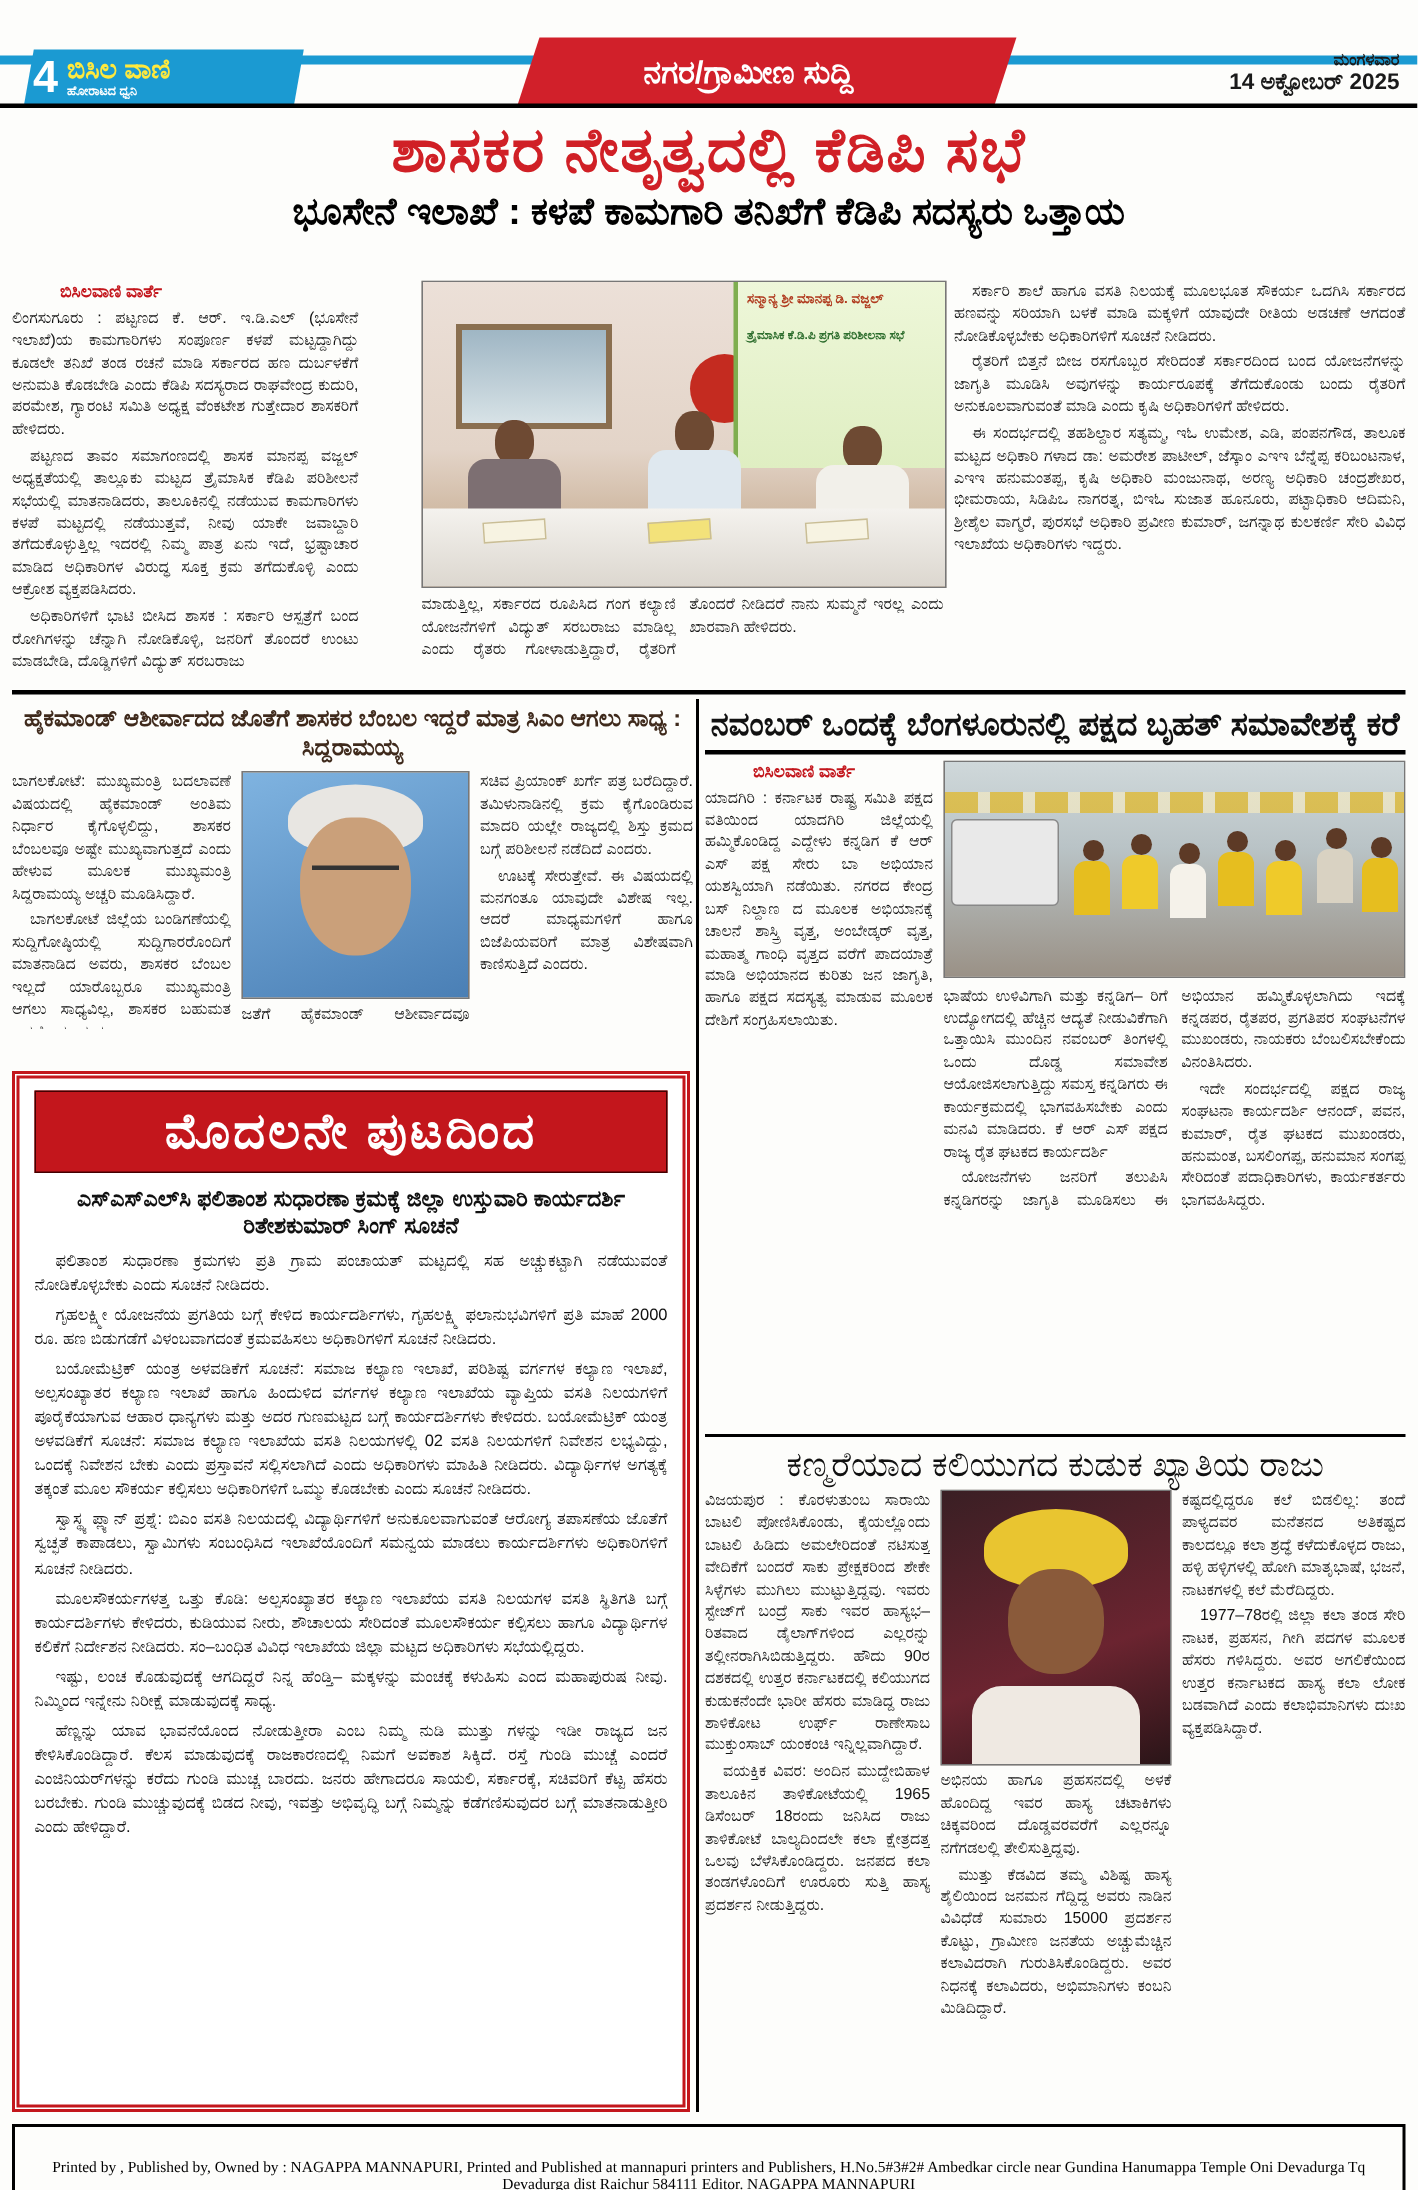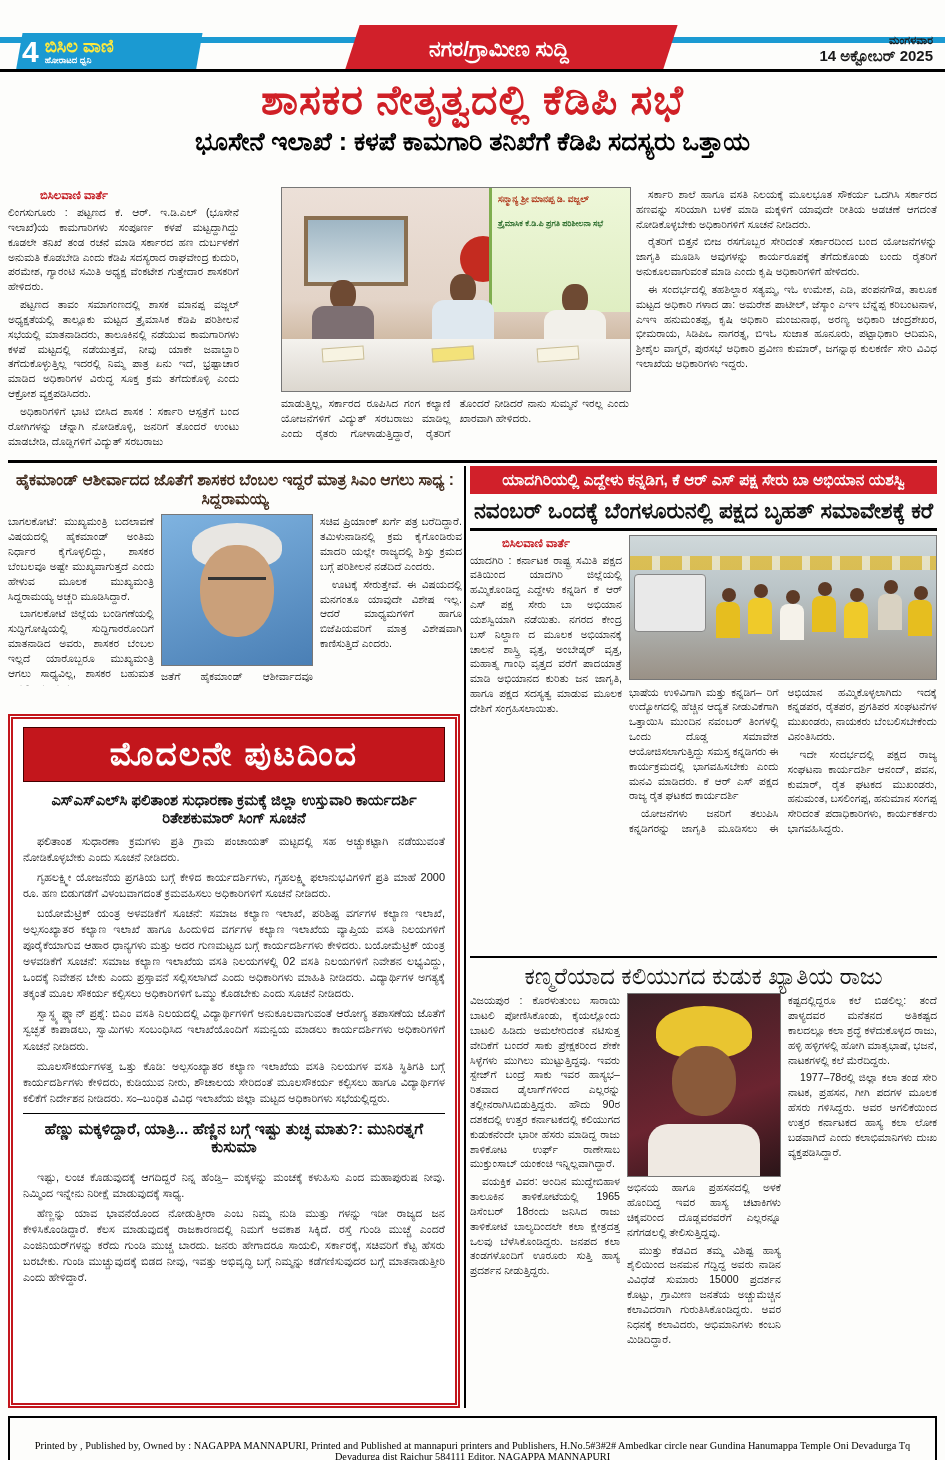--- a/index.html
+++ b/index.html
@@ -206,21 +206,20 @@
       </div>
     </div>
     <div class="cm-c3 bodytext">
       <p class="noind">ಸಚಿವ ಪ್ರಿಯಾಂಕ್ ಖರ್ಗೆ ಪತ್ರ ಬರೆದಿದ್ದಾರೆ. ತಮಿಳುನಾಡಿನಲ್ಲಿ ಕ್ರಮ ಕೈಗೊಂಡಿರುವ ಮಾದರಿ ಯಲ್ಲೇ ರಾಜ್ಯದಲ್ಲಿ ಶಿಸ್ತು ಕ್ರಮದ ಬಗ್ಗೆ ಪರಿಶೀಲನೆ ನಡೆದಿದೆ ಎಂದರು.</p>
       <p>ಊಟಕ್ಕೆ ಸೇರುತ್ತೇವೆ. ಈ ವಿಷಯದಲ್ಲಿ ಮನಗಂತೂ ಯಾವುದೇ ವಿಶೇಷ ಇಲ್ಲ. ಆದರೆ ಮಾಧ್ಯಮಗಳಿಗೆ ಹಾಗೂ ಬಿಜೆಪಿಯವರಿಗೆ ಮಾತ್ರ ವಿಶೇಷವಾಗಿ ಕಾಣಿಸುತ್ತಿದೆ ಎಂದರು.</p>
     </div>
   </div>
 </div>
 
 <div id="krs" class="abs">
-  <div class="krs-kicker">ಯಾದಗಿರಿಯಲ್ಲಿ ಎದ್ದೇಳು ಕನ್ನಡಿಗ, ಕೆ ಆರ್ ಎಸ್ ಪಕ್ಷ ಸೇರು ಬಾ ಅಭಿಯಾನ ಯಶಸ್ವಿ</div>
   <div class="krs-head">ನವಂಬರ್ ಒಂದಕ್ಕೆ ಬೆಂಗಳೂರುನಲ್ಲಿ ಪಕ್ಷದ ಬೃಹತ್ ಸಮಾವೇಶಕ್ಕೆ ಕರೆ</div>
   <div class="krs-body">
     <div class="krs-c1 bodytext">
       <div class="byline">ಬಿಸಿಲವಾಣಿ ವಾರ್ತೆ</div>
       <p class="noind">ಯಾದಗಿರಿ : ಕರ್ನಾಟಕ ರಾಷ್ಟ್ರ ಸಮಿತಿ ಪಕ್ಷದ ವತಿಯಿಂದ ಯಾದಗಿರಿ ಜಿಲ್ಲೆಯಲ್ಲಿ ಹಮ್ಮಿಕೊಂಡಿದ್ದ ಎದ್ದೇಳು ಕನ್ನಡಿಗ ಕೆ ಆರ್ ಎಸ್ ಪಕ್ಷ ಸೇರು ಬಾ ಅಭಿಯಾನ ಯಶಸ್ವಿಯಾಗಿ ನಡೆಯಿತು. ನಗರದ ಕೇಂದ್ರ ಬಸ್ ನಿಲ್ದಾಣ ದ ಮೂಲಕ ಅಭಿಯಾನಕ್ಕೆ ಚಾಲನೆ ಶಾಸ್ತ್ರಿ ವೃತ್ತ, ಅಂಬೇಡ್ಕರ್ ವೃತ್ತ, ಮಹಾತ್ಮ ಗಾಂಧಿ ವೃತ್ತದ ವರೆಗೆ ಪಾದಯಾತ್ರೆ ಮಾಡಿ ಅಭಿಯಾನದ ಕುರಿತು ಜನ ಜಾಗೃತಿ, ಹಾಗೂ ಪಕ್ಷದ ಸದಸ್ಯತ್ವ ಮಾಡುವ ಮೂಲಕ ದೇಶಿಗೆ ಸಂಗ್ರಹಿಸಲಾಯಿತು.</p>
     </div>
     <div class="krs-right">
       <div class="photo photo3">
         <div class="ph3-sky"></div>
         <div class="ph3-flagline"></div>
@@ -292,21 +291,20 @@
 <div id="sslc" class="abs">
   <div class="sslc-banner">ಮೊದಲನೇ ಪುಟದಿಂದ</div>
   <div class="sslc-head">ಎಸ್‌ಎಸ್‌ಎಲ್‌ಸಿ ಫಲಿತಾಂಶ ಸುಧಾರಣಾ ಕ್ರಮಕ್ಕೆ ಜಿಲ್ಲಾ ಉಸ್ತುವಾರಿ ಕಾರ್ಯದರ್ಶಿ ರಿತೇಶಕುಮಾರ್ ಸಿಂಗ್ ಸೂಚನೆ</div>
   <div class="sslc-text">
     <p>ಫಲಿತಾಂಶ ಸುಧಾರಣಾ ಕ್ರಮಗಳು ಪ್ರತಿ ಗ್ರಾಮ ಪಂಚಾಯತ್ ಮಟ್ಟದಲ್ಲಿ ಸಹ ಅಚ್ಚುಕಟ್ಟಾಗಿ ನಡೆಯುವಂತೆ ನೋಡಿಕೊಳ್ಳಬೇಕು ಎಂದು ಸೂಚನೆ ನೀಡಿದರು.</p>
     <p>ಗೃಹಲಕ್ಷ್ಮೀ ಯೋಜನೆಯ ಪ್ರಗತಿಯ ಬಗ್ಗೆ ಕೇಳಿದ ಕಾರ್ಯದರ್ಶಿಗಳು, ಗೃಹಲಕ್ಷ್ಮಿ ಫಲಾನುಭವಿಗಳಿಗೆ ಪ್ರತಿ ಮಾಹೆ 2000 ರೂ. ಹಣ ಬಿಡುಗಡೆಗೆ ವಿಳಂಬವಾಗದಂತೆ ಕ್ರಮವಹಿಸಲು ಅಧಿಕಾರಿಗಳಿಗೆ ಸೂಚನೆ ನೀಡಿದರು.</p>
     <p>ಬಯೋಮೆಟ್ರಿಕ್ ಯಂತ್ರ ಅಳವಡಿಕೆಗೆ ಸೂಚನೆ: ಸಮಾಜ ಕಲ್ಯಾಣ ಇಲಾಖೆ, ಪರಿಶಿಷ್ಟ ವರ್ಗಗಳ ಕಲ್ಯಾಣ ಇಲಾಖೆ, ಅಲ್ಪಸಂಖ್ಯಾತರ ಕಲ್ಯಾಣ ಇಲಾಖೆ ಹಾಗೂ ಹಿಂದುಳಿದ ವರ್ಗಗಳ ಕಲ್ಯಾಣ ಇಲಾಖೆಯ ವ್ಯಾಪ್ತಿಯ ವಸತಿ ನಿಲಯಗಳಿಗೆ ಪೂರೈಕೆಯಾಗುವ ಆಹಾರ ಧಾನ್ಯಗಳು ಮತ್ತು ಅದರ ಗುಣಮಟ್ಟದ ಬಗ್ಗೆ ಕಾರ್ಯದರ್ಶಿಗಳು ಕೇಳಿದರು. ಬಯೋಮೆಟ್ರಿಕ್ ಯಂತ್ರ ಅಳವಡಿಕೆಗೆ ಸೂಚನೆ: ಸಮಾಜ ಕಲ್ಯಾಣ ಇಲಾಖೆಯ ವಸತಿ ನಿಲಯಗಳಲ್ಲಿ 02 ವಸತಿ ನಿಲಯಗಳಿಗೆ ನಿವೇಶನ ಲಭ್ಯವಿದ್ದು, ಒಂದಕ್ಕೆ ನಿವೇಶನ ಬೇಕು ಎಂದು ಪ್ರಸ್ತಾವನೆ ಸಲ್ಲಿಸಲಾಗಿದೆ ಎಂದು ಅಧಿಕಾರಿಗಳು ಮಾಹಿತಿ ನೀಡಿದರು. ವಿದ್ಯಾರ್ಥಿಗಳ ಅಗತ್ಯಕ್ಕೆ ತಕ್ಕಂತೆ ಮೂಲ ಸೌಕರ್ಯ ಕಲ್ಪಿಸಲು ಅಧಿಕಾರಿಗಳಿಗೆ ಒಮ್ಮು ಕೊಡಬೇಕು ಎಂದು ಸೂಚನೆ ನೀಡಿದರು.</p>
     <p>ಸ್ವಾಸ್ಥ್ಯ ಪ್ಲ್ಯಾನ್ ಪ್ರಶ್ನೆ: ಬಿಎಂ ವಸತಿ ನಿಲಯದಲ್ಲಿ ವಿದ್ಯಾರ್ಥಿಗಳಿಗೆ ಅನುಕೂಲವಾಗುವಂತೆ ಆರೋಗ್ಯ ತಪಾಸಣೆಯ ಜೊತೆಗೆ ಸ್ವಚ್ಛತೆ ಕಾಪಾಡಲು, ಸ್ವಾಮಿಗಳು ಸಂಬಂಧಿಸಿದ ಇಲಾಖೆಯೊಂದಿಗೆ ಸಮನ್ವಯ ಮಾಡಲು ಕಾರ್ಯದರ್ಶಿಗಳು ಅಧಿಕಾರಿಗಳಿಗೆ ಸೂಚನೆ ನೀಡಿದರು.</p>
     <p>ಮೂಲಸೌಕರ್ಯಗಳತ್ತ ಒತ್ತು ಕೊಡಿ: ಅಲ್ಪಸಂಖ್ಯಾತರ ಕಲ್ಯಾಣ ಇಲಾಖೆಯ ವಸತಿ ನಿಲಯಗಳ ವಸತಿ ಸ್ಥಿತಿಗತಿ ಬಗ್ಗೆ ಕಾರ್ಯದರ್ಶಿಗಳು ಕೇಳಿದರು, ಕುಡಿಯುವ ನೀರು, ಶೌಚಾಲಯ ಸೇರಿದಂತೆ ಮೂಲಸೌಕರ್ಯ ಕಲ್ಪಿಸಲು ಹಾಗೂ ವಿದ್ಯಾರ್ಥಿಗಳ ಕಲಿಕೆಗೆ ನಿರ್ದೇಶನ ನೀಡಿದರು. ಸಂ–ಬಂಧಿತ ವಿವಿಧ ಇಲಾಖೆಯ ಜಿಲ್ಲಾ ಮಟ್ಟದ ಅಧಿಕಾರಿಗಳು ಸಭೆಯಲ್ಲಿದ್ದರು.</p>
   </div>
-  <div class="kusuma-head">ಹೆಣ್ಣು ಮಕ್ಕಳಿದ್ದಾರೆ, ಯಾತ್ರಿ... ಹೆಣ್ಣಿನ ಬಗ್ಗೆ ಇಷ್ಟು ತುಚ್ಛ ಮಾತು?: ಮುನಿರತ್ನಗೆ ಕುಸುಮಾ</div>
   <div class="sslc-text">
     <p>ಇಷ್ಟು, ಲಂಚ ಕೊಡುವುದಕ್ಕೆ ಆಗದಿದ್ದರೆ ನಿನ್ನ ಹೆಂಡ್ತಿ– ಮಕ್ಕಳನ್ನು ಮಂಚಕ್ಕೆ ಕಳುಹಿಸು ಎಂದ ಮಹಾಪುರುಷ ನೀವು. ನಿಮ್ಮಿಂದ ಇನ್ನೇನು ನಿರೀಕ್ಷೆ ಮಾಡುವುದಕ್ಕೆ ಸಾಧ್ಯ.</p>
     <p>ಹೆಣ್ಣನ್ನು ಯಾವ ಭಾವನೆಯೊಂದ ನೋಡುತ್ತೀರಾ ಎಂಬ ನಿಮ್ಮ ನುಡಿ ಮುತ್ತು ಗಳನ್ನು ಇಡೀ ರಾಜ್ಯದ ಜನ ಕೇಳಿಸಿಕೊಂಡಿದ್ದಾರೆ. ಕೆಲಸ ಮಾಡುವುದಕ್ಕೆ ರಾಜಕಾರಣದಲ್ಲಿ ನಿಮಗೆ ಅವಕಾಶ ಸಿಕ್ಕಿದೆ. ರಸ್ತೆ ಗುಂಡಿ ಮುಚ್ಚೆ ಎಂದರೆ ಎಂಜಿನಿಯರ್‌ಗಳನ್ನು ಕರೆದು ಗುಂಡಿ ಮುಚ್ಚ ಬಾರದು. ಜನರು ಹೇಗಾದರೂ ಸಾಯಲಿ, ಸರ್ಕಾರಕ್ಕೆ, ಸಚಿವರಿಗೆ ಕೆಟ್ಟ ಹೆಸರು ಬರಬೇಕು. ಗುಂಡಿ ಮುಚ್ಚುವುದಕ್ಕೆ ಬಿಡದ ನೀವು, ಇವತ್ತು ಅಭಿವೃದ್ಧಿ ಬಗ್ಗೆ ನಿಮ್ಮನ್ನು ಕಡೆಗಣಿಸುವುದರ ಬಗ್ಗೆ ಮಾತನಾಡುತ್ತೀರಿ ಎಂದು ಹೇಳಿದ್ದಾರೆ.</p>
   </div>
 </div>
 
 <div id="vdiv" class="abs"></div>
 
 <div id="footer" class="abs">
   <span>Printed by , Published by, Owned by : NAGAPPA MANNAPURI, Printed and Published at mannapuri printers and Publishers, H.No.5#3#2# Ambedkar circle near Gundina Hanumappa Temple Oni Devadurga Tq Devadurga dist Raichur 584111 Editor. NAGAPPA MANNAPURI</span>

